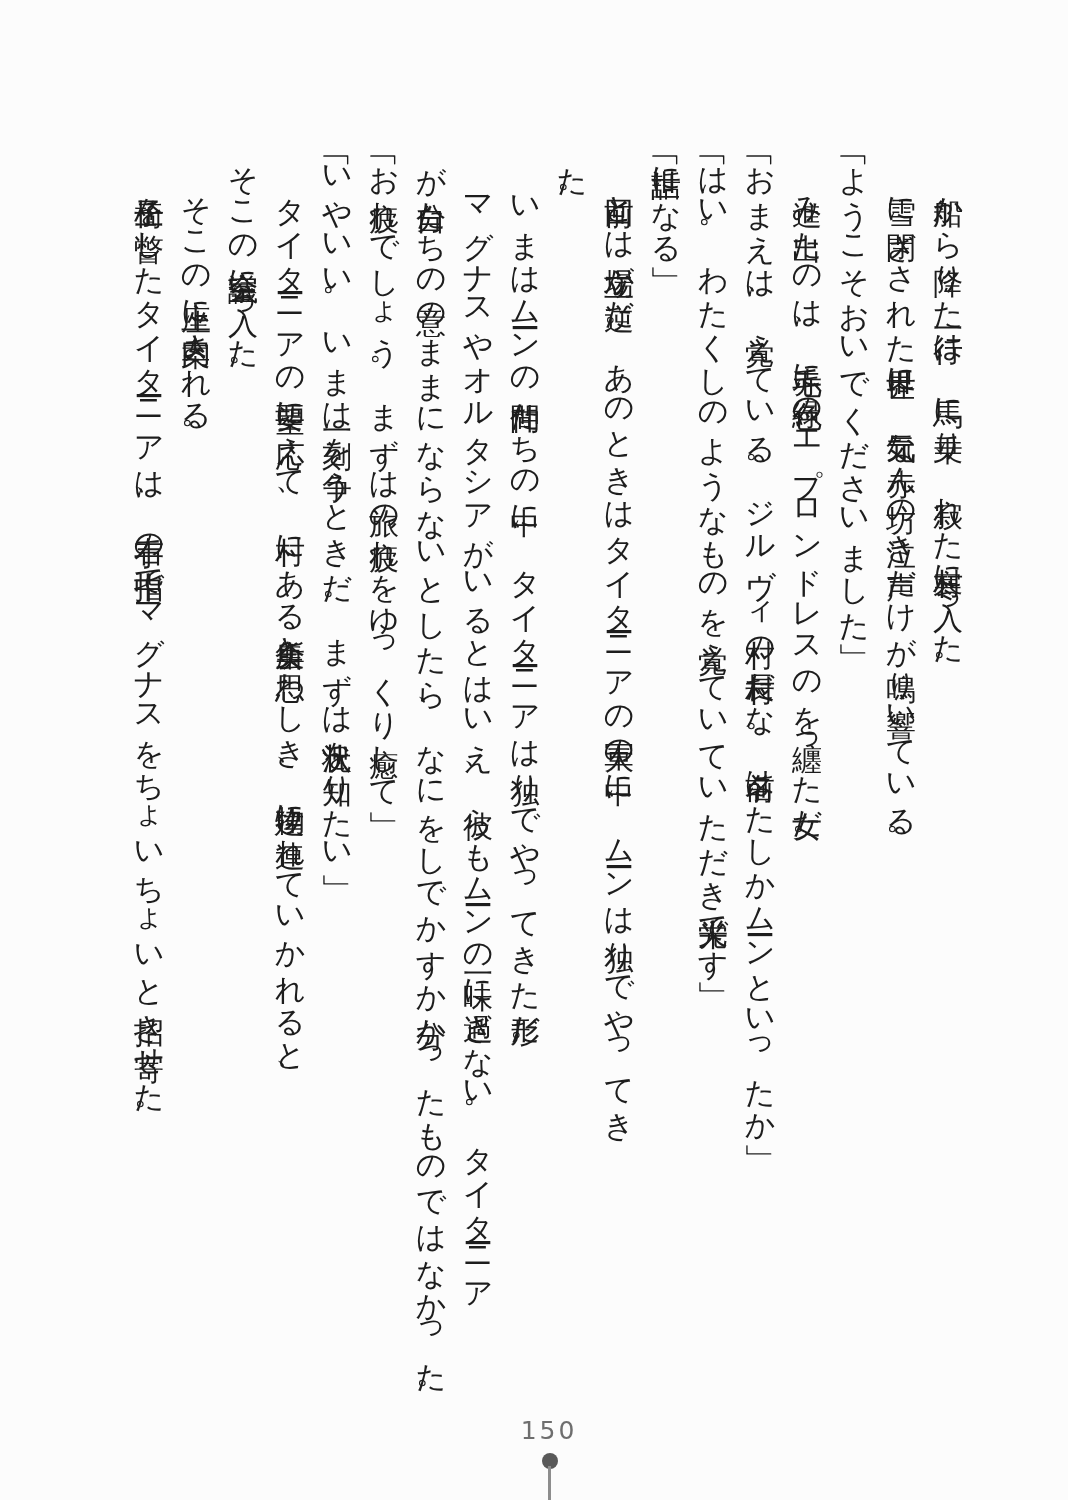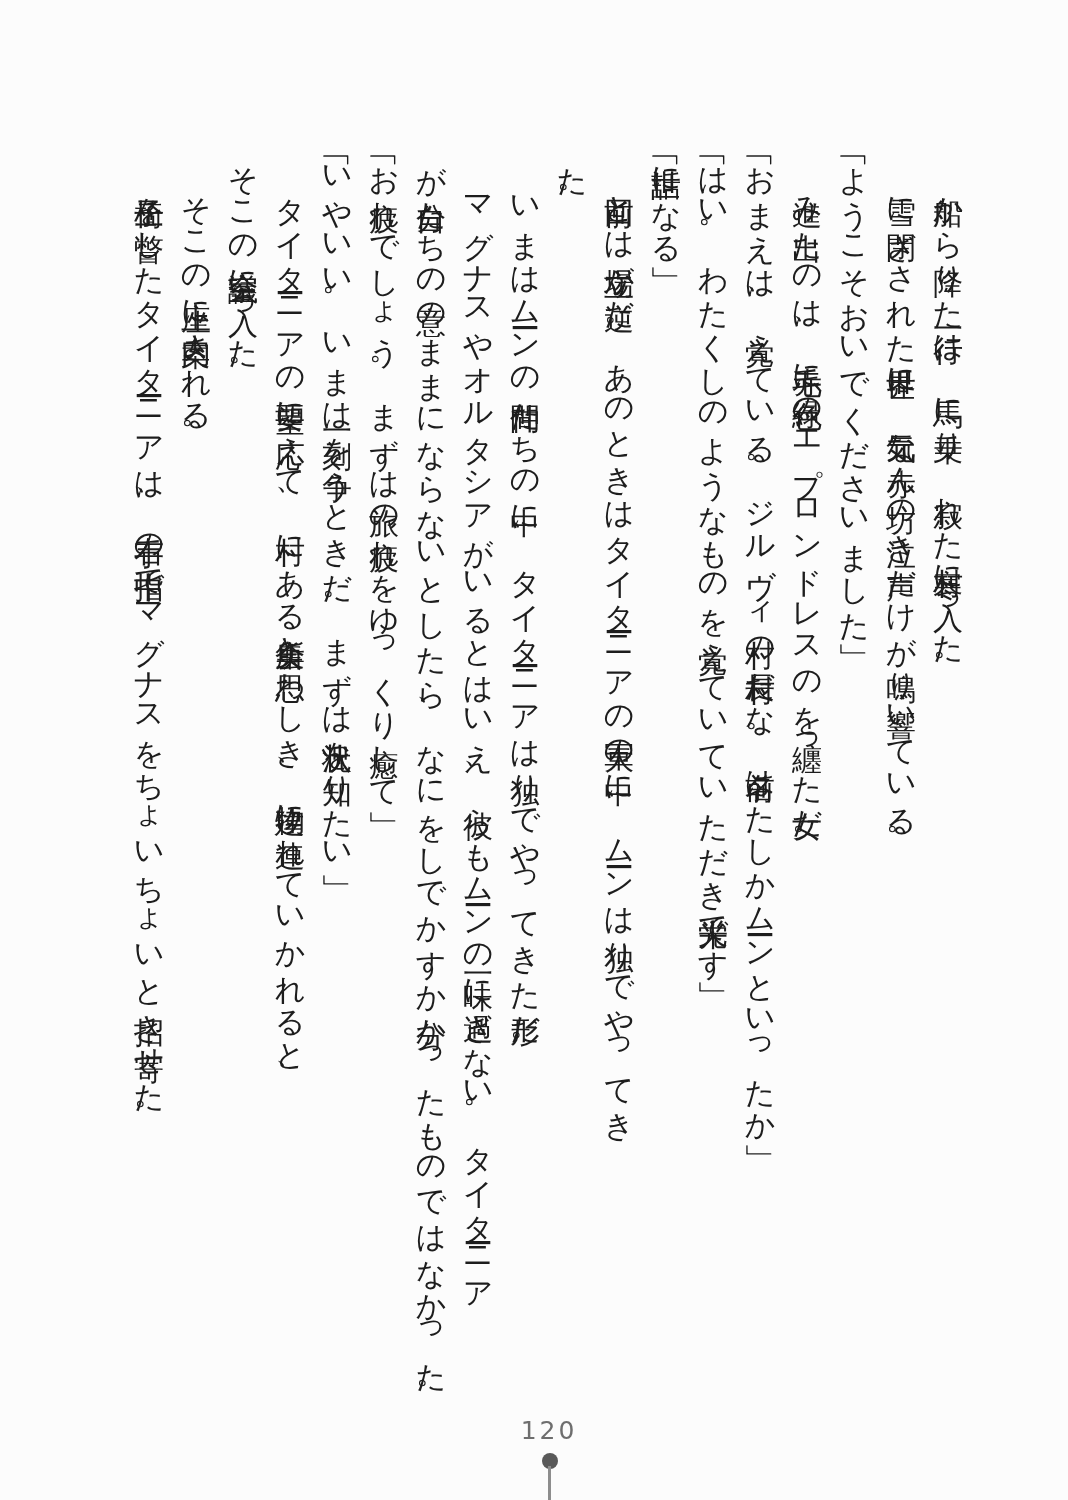--- a/index.html
+++ b/index.html
@@ -88,21 +88,21 @@
       <p class="tcol">が自分たちの意のままにならないとしたら、なにをしでかすか分かったものではなかった。</p>
       <p class="tcol">「お疲れでしょう。まずは旅の疲れをゆっくり癒して」</p>
       <p class="tcol">「いやいい。いまは一刻を争うときだ。まずは状況を知りたい」</p>
       <p class="tcol">　タイターニアの要望に応えて、村にある集会所と思わしき、建物に連れていかれると、</p>
       <p class="tcol">そこの会議室に入った。</p>
       <p class="tcol">　そこの上座に案内される。</p>
       <p class="tcol">　椅子を一瞥したタイターニアは、右手の中指でマグナスをちょいちょいと招き寄せた。</p>
     </div>
 
   <div class="footer">
-    <div class="page-number">120</div>
+    <div class="page-number">150</div>
   </div>
 
   <div>
     <div class="marker-dot"></div>
     <div class="marker-line"></div>
   </div>
 
 </div>
 
 </body></html>

